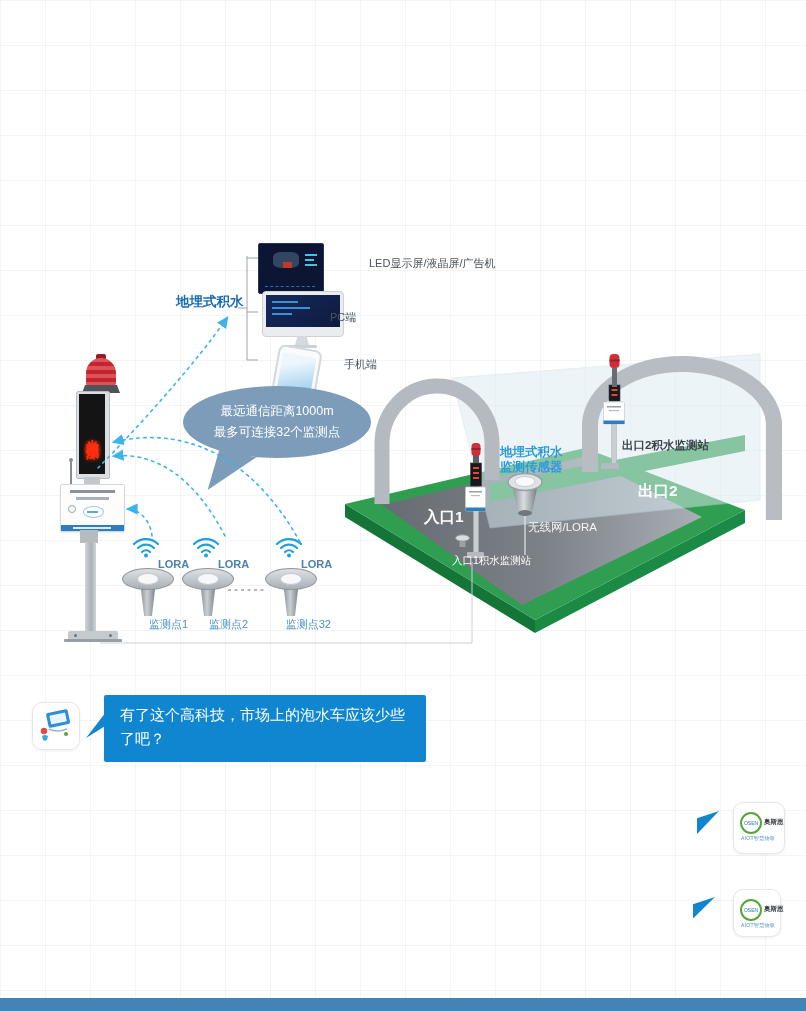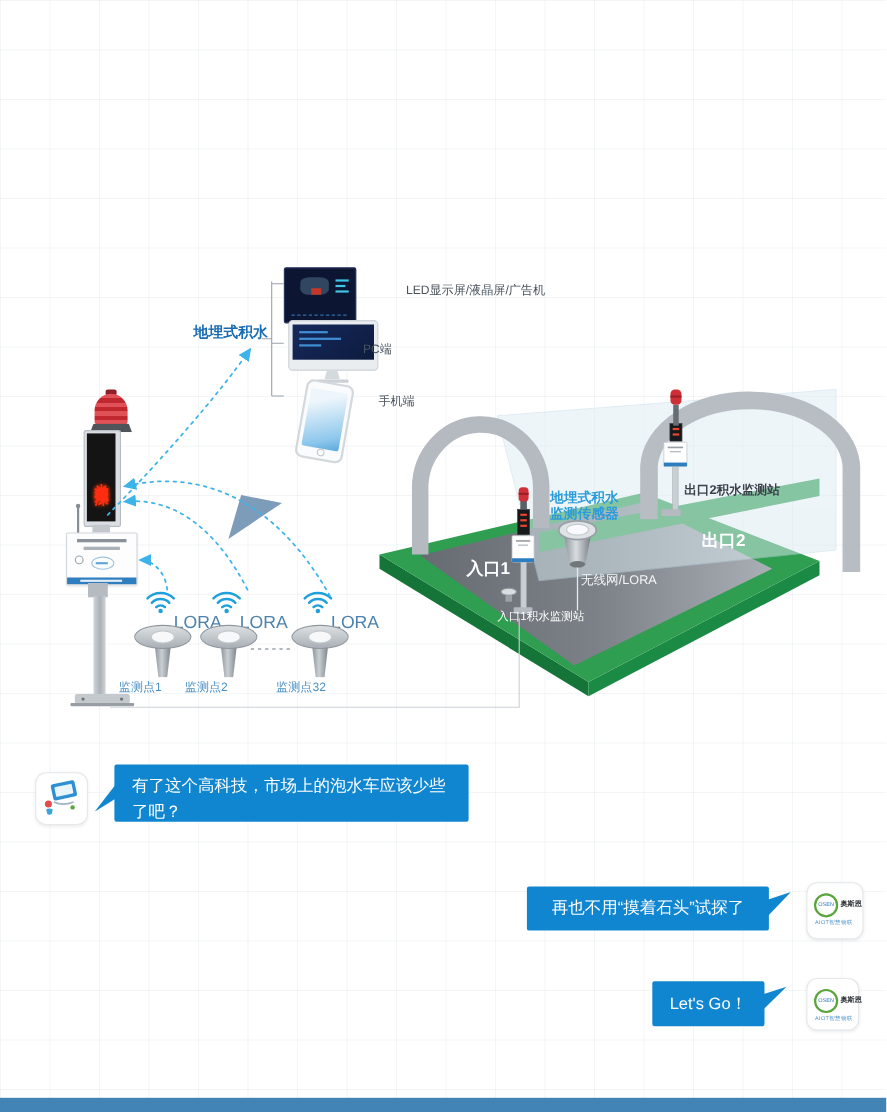--- a/index.html
+++ b/index.html
@@ -70,39 +70,39 @@
   .ctrl-box .stripe i{position:absolute;left:12px;top:2px;width:38px;height:1.5px;background:rgba(255,255,255,.85);display:block;}
   .pole-mount{left:80px;top:530px;width:18px;height:13px;background:#b5bbc1;}
   .pole-shaft{left:85px;top:542px;width:11px;height:92px;background:linear-gradient(90deg,#cfd4d8,#abb1b7 55%,#cfd4d8);}
   .pole-base{left:68px;top:631px;width:50px;height:9px;background:#c4c9cd;border-radius:2px;}
   .pole-base i{position:absolute;top:3px;width:3px;height:3px;background:#6e757b;border-radius:50%;display:block;}
   .pole-base .bl{left:6px;} .pole-base .br{right:6px;}
   .pole-foot{left:64px;top:639px;width:58px;height:3px;background:#989ea4;border-radius:1px;}
   
   .sensor{position:absolute;width:80px;height:96px;top:536px;}
   .sensor .wifi{position:absolute;left:24px;top:0;}
-  .sensor .lora{position:absolute;left:50px;top:22px;font-size:16px;color:#4d82ad;}
+  .sensor .lora{position:absolute;left:50px;top:22px;font-size:11px;color:#4d82ad;font-weight:bold;}
   .sensor .stem{position:absolute;left:31px;top:52px;width:18px;height:28px;
         background:linear-gradient(90deg,#7f868c,#c9cfd3 45%,#6e757b);clip-path:polygon(10% 0,90% 0,72% 100%,28% 100%);}
   .sensor .puckO{position:absolute;left:14px;top:32px;width:52px;height:22px;border-radius:50%;
         background:linear-gradient(#dde1e4,#a9afb5);border:1px solid #8f969c;box-sizing:border-box;}
   .sensor .puckI{position:absolute;left:29px;top:37px;width:22px;height:12px;border-radius:50%;
         background:#f6f8f9;border:1px solid #c2c8cd;box-sizing:border-box;}
-  .sensor .plabel{position:absolute;left:0;top:81px;width:80px;text-align:left;font-size:11px;color:#4a90c4;}
+  .sensor .plabel{position:absolute;left:0;top:81px;width:80px;text-align:right;font-size:11px;color:#4a90c4;}
   
   .overlay{position:absolute;left:0;top:230px;pointer-events:none;z-index:4;}
   .scene{position:absolute;left:340px;top:352px;z-index:1;}
   .scene text{font-family:"Liberation Sans","DejaVu Sans",sans-serif;}
   
   .avatar{position:absolute;background:#fff;border:1px solid #e4e8ea;border-radius:10px;box-shadow:0 1px 3px rgba(0,0,0,.07);}
   .av1{left:32px;top:702px;width:46px;height:46px;}
   .av2{left:733px;top:802px;width:50px;height:50px;}
   .av3{left:733px;top:889px;width:46px;height:46px;}
   .bubble{position:absolute;background:#1086d0;color:#fff;border-radius:2px;z-index:2;}
-  .bub1{left:104px;top:695px;width:322px;height:52px;font-size:15px;line-height:1.6;padding:8px 16px;box-sizing:border-box;}
+  .bub1{left:104px;top:695px;width:322px;height:67px;font-size:15px;line-height:1.6;padding:8px 16px;box-sizing:border-box;}
   .tail1{position:absolute;left:86px;top:712px;width:20px;height:26px;background:#1086d0;clip-path:polygon(0% 100%,100% 0%,100% 52%);}
   .bub2{left:479px;top:806px;width:220px;height:40px;font-size:15px;line-height:40px;text-align:center;white-space:nowrap;}
   .tail2{position:absolute;left:697px;top:811px;width:22px;height:26px;background:#1086d0;clip-path:polygon(100% 0%,0% 28%,0% 88%);}
   .bub3{left:593px;top:892px;width:102px;height:41px;font-size:15px;line-height:41px;text-align:center;}
   .tail3{position:absolute;left:693px;top:897px;width:22px;height:24px;background:#1086d0;clip-path:polygon(100% 0%,0% 30%,0% 90%);}
   .brand{position:relative;width:100%;height:100%;}
   .brand .ring{position:absolute;left:6px;top:9px;width:18px;height:18px;border:2.5px solid #58a53c;border-radius:50%;
         font-size:5px;color:#2a79b8;display:flex;align-items:center;justify-content:center;}
   .brand .bname{position:absolute;left:30px;top:15px;font-size:6.5px;font-weight:bold;color:#2b3137;white-space:nowrap;}
   .brand .btag{position:absolute;left:7px;top:32px;font-size:5px;color:#4a90c4;white-space:nowrap;letter-spacing:.3px;}
@@ -225,20 +225,24 @@
       <span class="base"></span>
   </div>
   <div class="dev-label" style="left:330px;top:310px;">PC端</div>
 
   <div class="abs phone">
     <span class="scr"></span>
       <span class="home"></span>
   </div>
   <div class="dev-label" style="left:344px;top:357px;">手机端</div>
 
+  <div class="abs callout">
+    <div>最远通信距离1000m</div>
+    <div>最多可连接32个监测点</div>
+  </div>
   <div class="abs callout-tail"></div>
 
   <div class="abs siren-cap"></div>
   <div class="abs siren-dome"></div>
   <div class="abs siren-base"></div>
   <div class="abs led-frame"></div>
   <div class="abs led-inner">
     <span class="led-text">当前积水深</span>
   </div>
   <div class="abs led-bracket"></div>
@@ -308,31 +312,29 @@
       <rect x="17" y="11" width="16" height="9" rx="1" fill="#eaf4fb" transform="rotate(-12 25 15)"></rect>
       <path d="M16 26 q8 4 18 0" stroke="#9fb4c4" stroke-width="1.5" fill="none"></path>
       <circle cx="11" cy="28" r="3.2" fill="#e14b49"></circle>
       <path d="M9 33 q3 -2 6 0 l-1 4 q-2 1.5 -4 0 z" fill="#3aa4dc"></path>
       <circle cx="33" cy="31" r="2" fill="#58a53c"></circle>
     </svg>
   </div>
   <div class="bubble bub1">有了这个高科技，市场上的泡水车应该少些了吧？</div>
   <div class="tail1"></div>
 
-  <div class="bubble bub2">再也不用“摸着石头”试探了</div>
   <div class="tail2"></div>
   <div class="avatar av2">
     <div class="brand">
       <span class="ring">OSEN</span>
       <span class="bname">奥斯恩</span>
       <span class="btag">AIOT智慧物联</span>
     </div>
   </div>
 
-  <div class="bubble bub3">Let's Go！</div>
   <div class="tail3"></div>
   <div class="avatar av3">
     <div class="brand">
       <span class="ring">OSEN</span>
       <span class="bname">奥斯恩</span>
       <span class="btag">AIOT智慧物联</span>
     </div>
   </div>
 
   <footer class="footer-bar"></footer>

